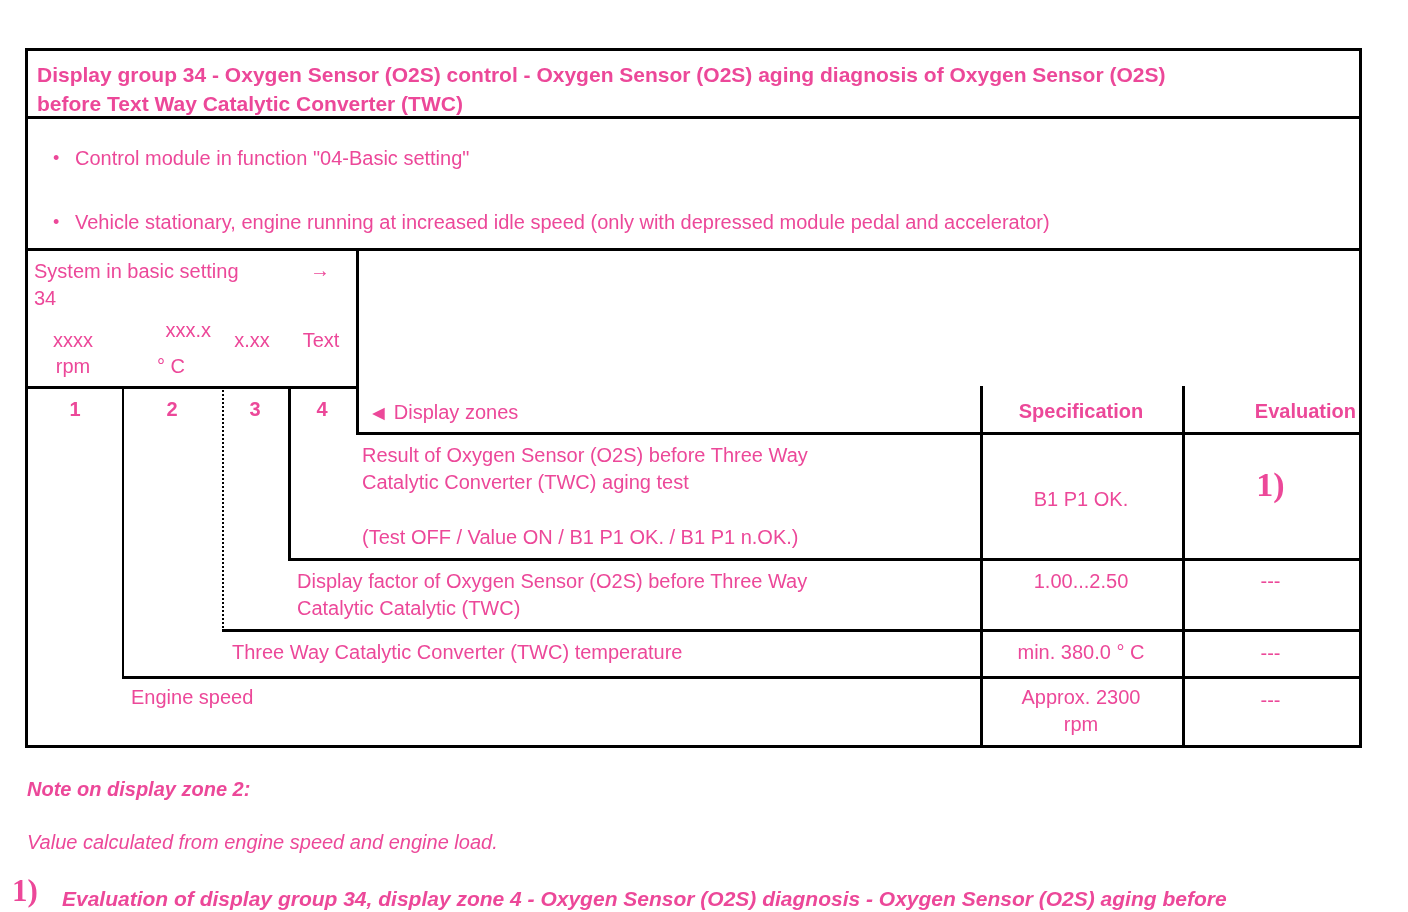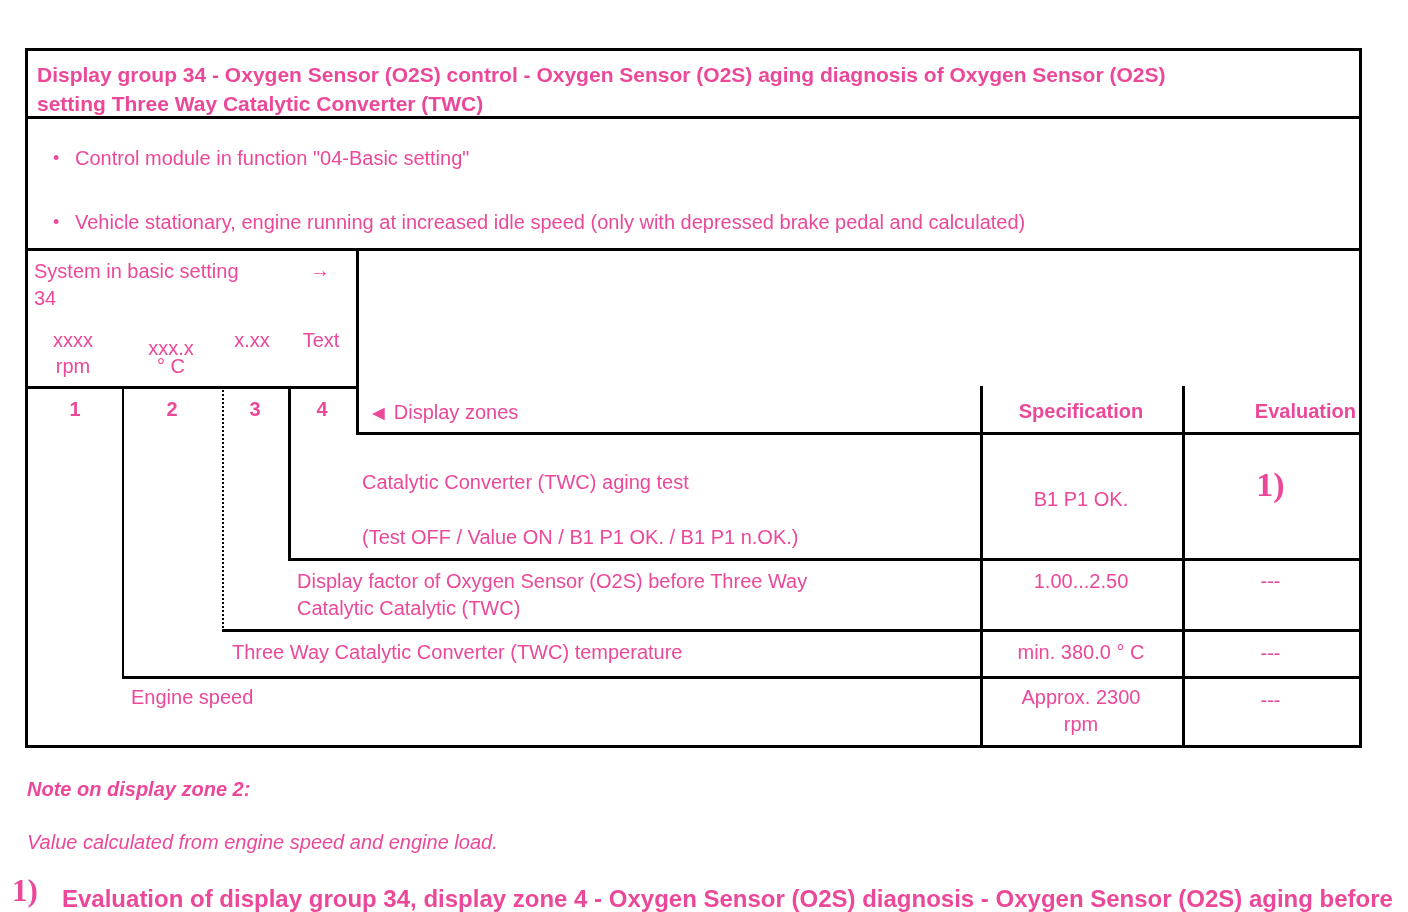--- a/index.html
+++ b/index.html
@@ -23,37 +23,37 @@
   
   .t { position: absolute; font-size: 20px; line-height: 25px; white-space: nowrap; }
   .b { font-weight: bold; text-align: right; }
   .i { font-style: italic; }
   .ctr { text-align: center; }
   .title-line { font-size: 21px; line-height: 29px; font-weight: bold; white-space: nowrap; }
   .pointer { font-size: 21px; margin-right: 5px; position: relative; top: 1px; }
   .bullet-glyph { font-size: 18px; }
   .eval-ref { font-size: 34px; font-weight: bold; font-family: "Liberation Serif", serif; }
   .fn-marker { font-size: 31px; font-weight: bold; font-family: "Liberation Serif", serif; }
-  .fn-text { font-size: 24px; line-height: 27px; font-weight: bold; }
+  .fn-text { font-size: 21px; line-height: 27px; font-weight: bold; font-style: italic; }
 </style>
 </head>
 <body>
 
 <div class="page">
 
   <div class="box" style="left:25px; top:8px; width:1337px; height:68px; border-bottom:none; padding:9px 0 0 9px;">
     <div class="title-line">Display group 34 - Oxygen Sensor (O2S) control - Oxygen Sensor (O2S) aging diagnosis of Oxygen Sensor (O2S)</div>
-    <div class="title-line">setting Three Way Catalytic Converter (TWC)</div>
+    <div class="title-line">before Text Way Catalytic Converter (TWC)</div>
   </div>
 
   <div class="box" style="left:25px; top:76px; width:1337px; height:132px; border-bottom:none;"></div>
   <span class="t bullet-glyph" style="left:53px; top:106px;">•</span>
   <span class="t" style="left:75px; top:106px;">Control module in function "04-Basic setting"</span>
   <span class="t bullet-glyph" style="left:53px; top:170px;">•</span>
-  <span class="t" style="left:75px; top:170px;">Vehicle stationary, engine running at increased idle speed (only with depressed brake pedal and calculated)</span>
+  <span class="t" style="left:75px; top:170px;">Vehicle stationary, engine running at increased idle speed (only with depressed module pedal and accelerator)</span>
 
   <div>
     <div class="hl" style="left:25px;  top:208px; width:1337px;"></div>
     <div class="vl" style="left:25px;  top:208px; height:500px;"></div>
     <div class="vl" style="left:1359px;top:208px; height:500px;"></div>
     <div class="vl" style="left:356px; top:208px; height:187px;"></div>
     <div class="hl" style="left:25px;  top:346px; width:334px;"></div>
     <div class="vl thin" style="left:122px; top:346px; height:293px;"></div>
     <div class="vl dot" style="left:222px; top:346px; height:246px;"></div>
     <div class="vl" style="left:288px; top:346px; height:175px;"></div>
@@ -65,37 +65,38 @@
     <div class="hl" style="left:122px; top:636px; width:1240px;"></div>
     <div class="hl" style="left:25px;  top:705px; width:1337px;"></div>
   </div>
 
   <span class="t" style="left:34px; top:219px;text-align:center;">System in basic setting</span>
   <span class="t" style="left:34px; top:246px;">34</span>
   <span class="t" style="left:310px; top:218px;">→</span>
 
   <span class="t ctr" style="left:33px;  top:288px; width:80px;">xxxx</span>
   <span class="t ctr" style="left:33px;  top:314px; width:80px;">rpm</span>
-  <span class="t ctr" style="left:131px; top:296px; width:80px;">xxx.x</span>
+  <span class="t ctr" style="left:131px; top:278px; width:80px;text-align:right;">xxx.x</span>
   <span class="t ctr" style="left:131px; top:314px; width:80px;">° C</span>
   <span class="t ctr" style="left:212px; top:288px; width:80px;">x.xx</span>
   <span class="t ctr" style="left:281px; top:288px; width:80px;">Text</span>
 
 
   <span class="t ctr b" style="left:28px;  top:357px; width:94px;">1</span>
   <span class="t ctr b" style="left:125px; top:357px; width:94px;">2</span>
   <span class="t ctr b" style="left:225px; top:357px; width:60px;">3</span>
   <span class="t ctr b" style="left:291px; top:357px; width:62px;">4</span>
 
   <span class="t" style="left:368px; top:359px;">
     <span class="pointer">◄</span><span>Display zones</span>
   </span>
   <span class="t ctr b" style="left:983px;  top:359px; width:196px;">Specification</span>
   <span class="t ctr b" style="left:1185px; top:359px; width:171px;text-align:right;">Evaluation</span>
 
+  <span class="t" style="left:362px; top:403px;">Result of Oxygen Sensor (O2S) before Three Way</span>
   <span class="t" style="left:362px; top:430px;">Catalytic Converter (TWC) aging test</span>
   <span class="t" style="left:362px; top:485px;">(Test OFF / Value ON / B1 P1 OK. / B1 P1 n.OK.)</span>
   <span class="t ctr" style="left:983px; top:447px; width:196px;">B1 P1 OK.</span>
   <span class="t ctr eval-ref" style="left:1185px; top:432px; width:171px;">1)</span>
 
   <span class="t" style="left:297px; top:529px;">Display factor of Oxygen Sensor (O2S) before Three Way</span>
   <span class="t" style="left:297px; top:556px;">Catalytic Catalytic (TWC)</span>
   <span class="t ctr" style="left:983px;  top:529px; width:196px;">1.00...2.50</span>
   <span class="t ctr" style="left:1185px; top:529px; width:171px;">---</span>
 

